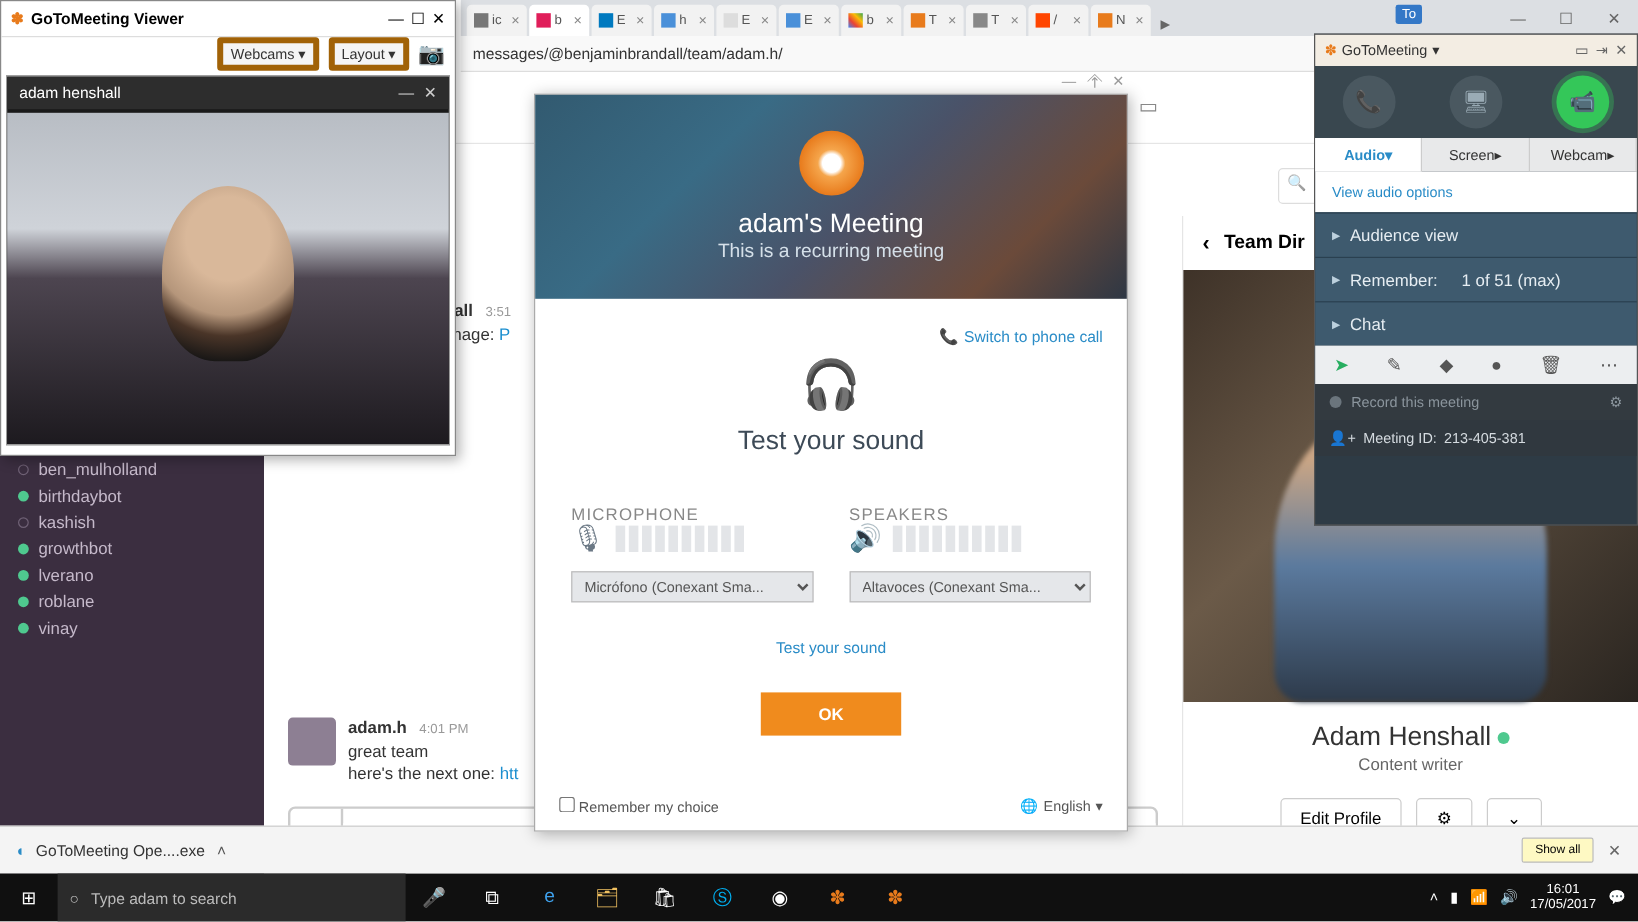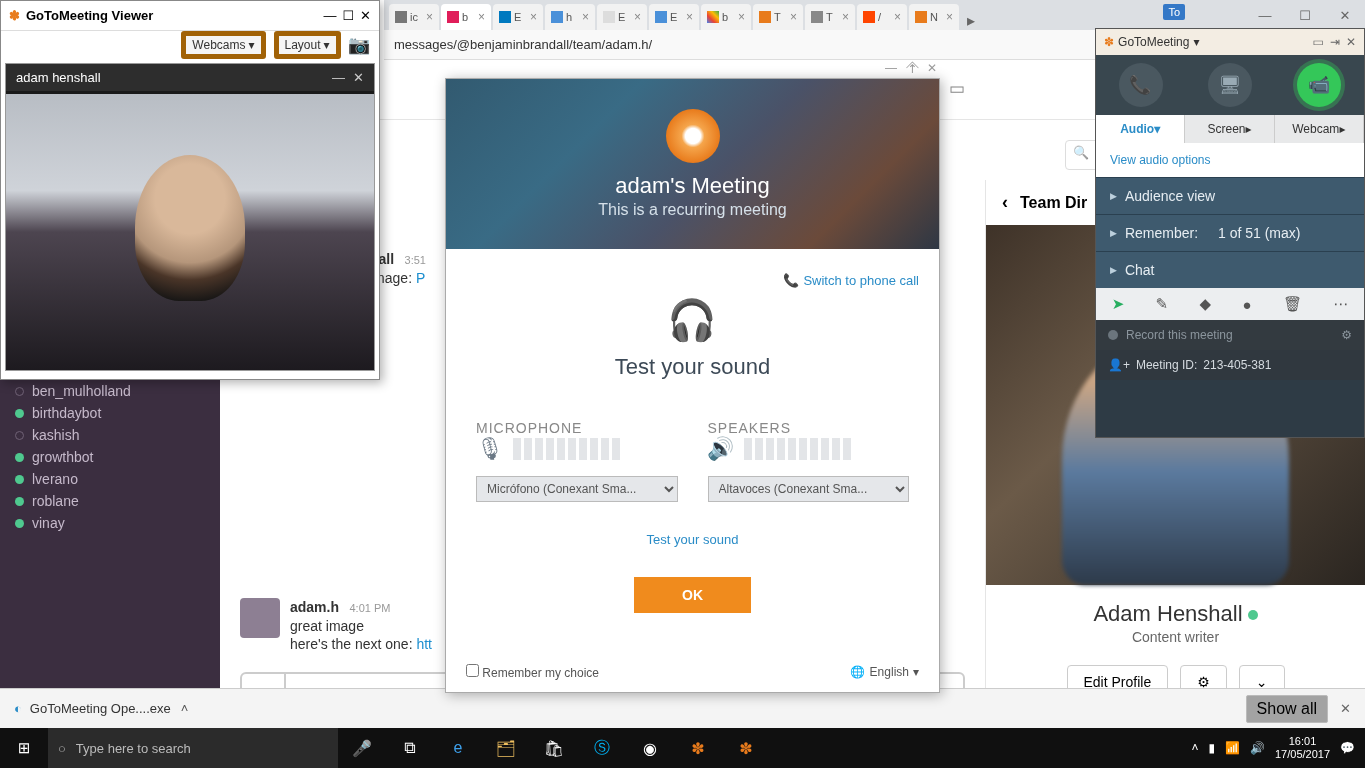--- a/index.html
+++ b/index.html
@@ -112,21 +112,21 @@
 .gtm-tools{height:32px;background:#eceef0;display:flex;align-items:center;justify-content:space-around;color:#555;font-size:15px}
 .gtm-tools .ptr{color:#27ae60}
 .gtm-record{background:#333a40;padding:8px 12px;display:flex;align-items:center;font-size:12px;color:#8b959d}
 .gtm-record .rec{width:10px;height:10px;border-radius:50%;background:#6b757d;margin-right:8px}
 .gtm-record .gear{margin-left:auto}
 .gtm-mid{background:#30383f;padding:8px 12px;font-size:12px;color:#d5dbe0;display:flex;align-items:center;gap:6px}
 
 
 .download-bar{position:absolute;left:0;right:0;bottom:40px;height:40px;background:#f4f4f4;border-top:1px solid #ccc;display:flex;align-items:center;padding:0 14px;font-size:13px;color:#333}
 .download-bar .up{margin-left:10px;color:#555}
-.download-bar .showall{margin-left:auto;border:1px solid #bbb;background:#a3a3a3;padding:4px 10px;border-radius:2px;font-size:16px}
+.download-bar .showall{margin-left:auto;border:1px solid #bbb;background:#fef9c3;padding:4px 10px;border-radius:2px;font-size:10px}
 .download-bar .xclose{margin-left:12px;color:#666}
 
 
 .taskbar{position:absolute;left:0;right:0;bottom:0;height:40px;background:#101010;display:flex;align-items:center;color:#fff}
 .taskbar .start{width:48px;text-align:center;font-size:15px}
 .taskbar .search{display:flex;align-items:center;background:#2b2b2b;height:100%;padding:0 10px;width:290px;color:#bbb;font-size:13px;gap:10px}
 .taskbar .tbicon{width:48px;text-align:center;font-size:16px;color:#fff}
 .taskbar .tray{margin-left:auto;display:flex;align-items:center;gap:10px;padding-right:10px;font-size:12px}
 .taskbar .clock{text-align:center;line-height:1.2;font-size:11px}
 
@@ -262,21 +262,21 @@
         <span class="time">3:51</span>
         <div class="text"><span>image:</span> <span class="link">P</span></div>
       </div>
     </div>
     <div style="height:300px"></div>
     <div class="msg">
       <div class="avatar"></div>
       <div>
         <span class="name">adam.h</span>
         <span class="time">4:01 PM</span>
-        <div class="text">great image</div>
+        <div class="text">great team</div>
         <div class="text"><span>here's the next one:</span> <span class="link">htt</span></div>
       </div>
     </div>
   </div>
 
   <div class="slack-input">
     <div class="plus">+</div>
     <input placeholder="Message @benjaminbr" style="">
   </div>
 
@@ -447,21 +447,21 @@
 <div class="download-bar">
   <span style="color:#2a8cc7;margin-right:8px">◐</span>
   <span>GoToMeeting Ope....exe</span>
   <span class="up">˄</span>
   <button class="showall">Show all</button>
   <span class="xclose">✕</span>
 </div>
 
 <div class="taskbar">
   <div class="start">⊞</div>
-  <div class="search">○ <span>Type here to search</span></div>
+  <div class="search">○ <span>Type adam to search</span></div>
   <div class="tbicon">🎤</div>
   <div class="tbicon">⧉</div>
   <div class="tbicon" style="color:#3ea0eb">e</div>
   <div class="tbicon" style="color:#f0c060">🗂</div>
   <div class="tbicon">🛍</div>
   <div class="tbicon" style="color:#00aff0">Ⓢ</div>
   <div class="tbicon">◉</div>
   <div class="tbicon" style="color:#e87b1c">✽</div>
   <div class="tbicon" style="color:#e87b1c">✽</div>
   <div class="tray">

